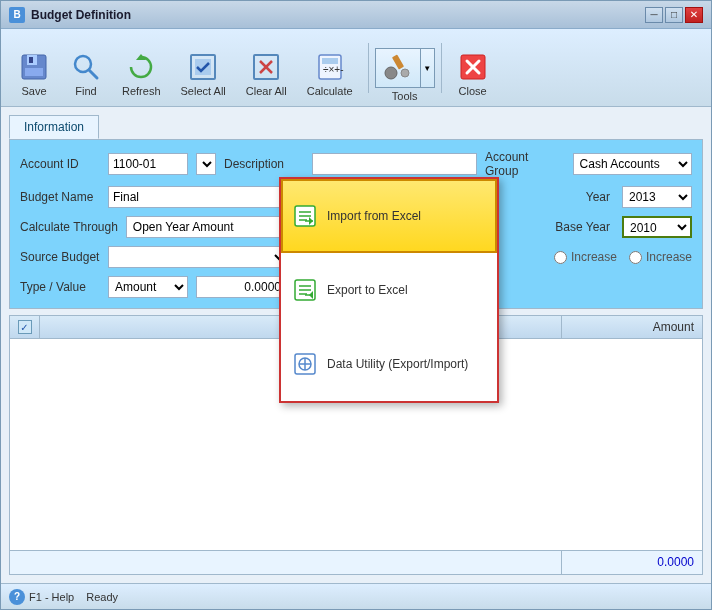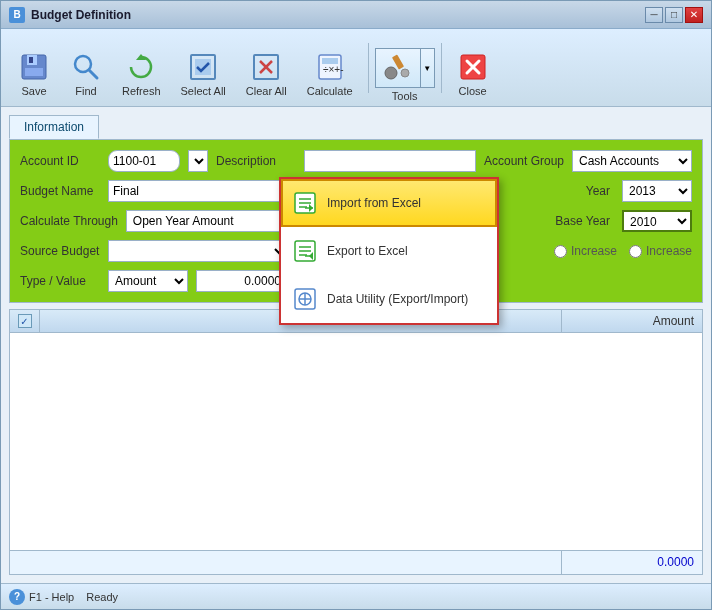--- a/index.html
+++ b/index.html
@@ -180,21 +180,21 @@
       color: #0c4a6e;
     }
 
     .tab.active {
       background: #e8f4ff;
       border-bottom: 1px solid #e8f4ff;
       z-index: 1;
     }
 
     .form-panel {
-      background: #84cc16;
+      background: #7dd3fc;
       border: 1px solid #a0b8cc;
       padding: 10px;
       display: flex;
       flex-direction: column;
       gap: 8px;
     }
 
     .form-row {
       display: flex;
       align-items: center;
@@ -355,21 +355,21 @@
       background: white;
       border: 2px solid #cc3333;
       box-shadow: 3px 3px 8px rgba(0,0,0,0.3);
       z-index: 100;
       min-width: 220px;
     }
 
     .menu-item {
       display: flex;
       align-items: center;
-      padding: 10px 10px;
+      padding: 23px 10px;
       cursor: pointer;
       gap: 10px;
       border: 2px solid transparent;
     }
 
     .menu-item.highlighted {
       background: linear-gradient(to bottom, #ffe870, #ffd820);
       border: 2px solid #cc8800;
     }
 
@@ -524,21 +524,21 @@
   <div class="content">
 
     <div class="tab-bar">
       <div class="tab active">Information</div>
     </div>
 
     <div class="form-panel">
 
       <div class="form-row">
         <span class="form-label">Account ID</span>
-        <input class="form-input" type="text" style="width: 72px; border-radius: 9px;" value="1100-01">
+        <input class="form-input" type="text" style="width: 80px;" value="1100-01">
         <select class="form-select" style="width:20px;"><option>▼</option></select>
         <span class="form-label">Description</span>
         <input class="form-input" type="text" style="flex: 1 1 0%;">
         <span class="form-label" style="min-width:auto;">Account Group</span>
         <select class="form-select" style="width:120px;">
           <option>Cash Accounts</option>
         </select>
       </div>
 
       <div class="form-row">

